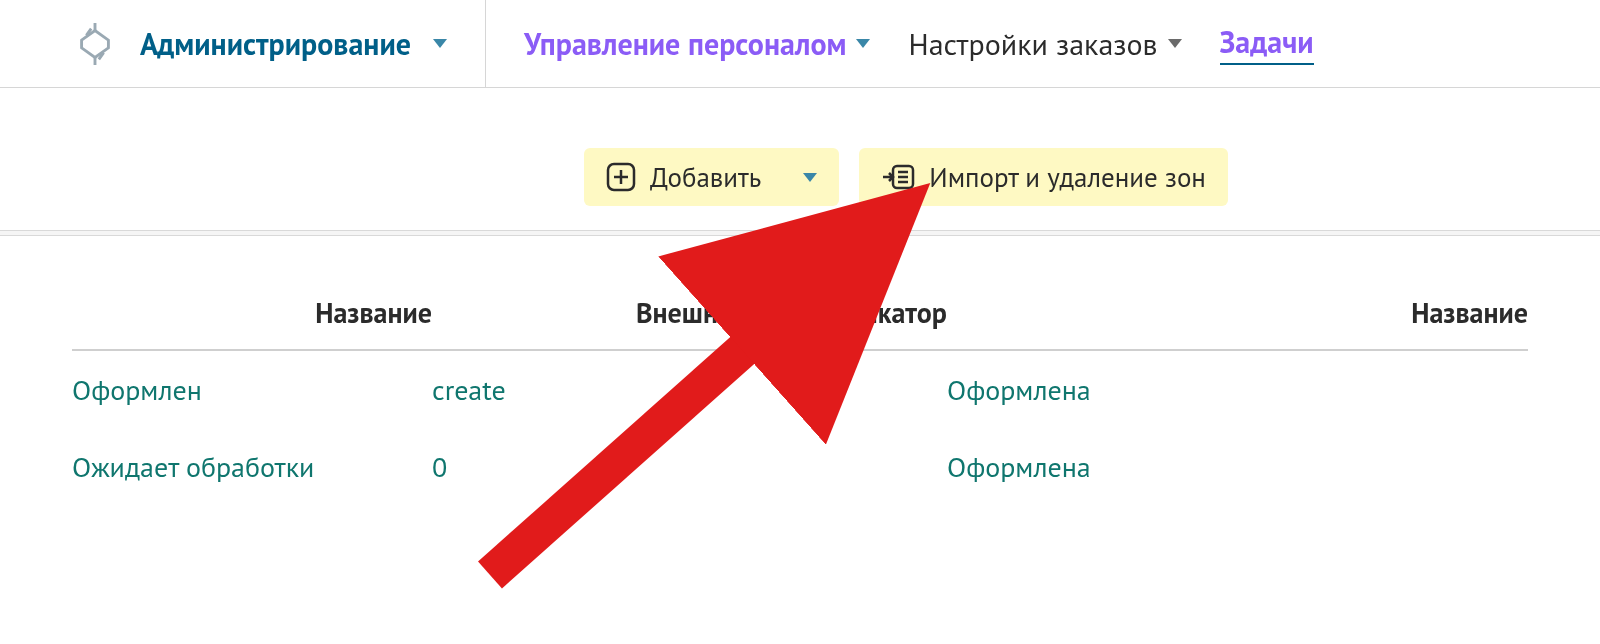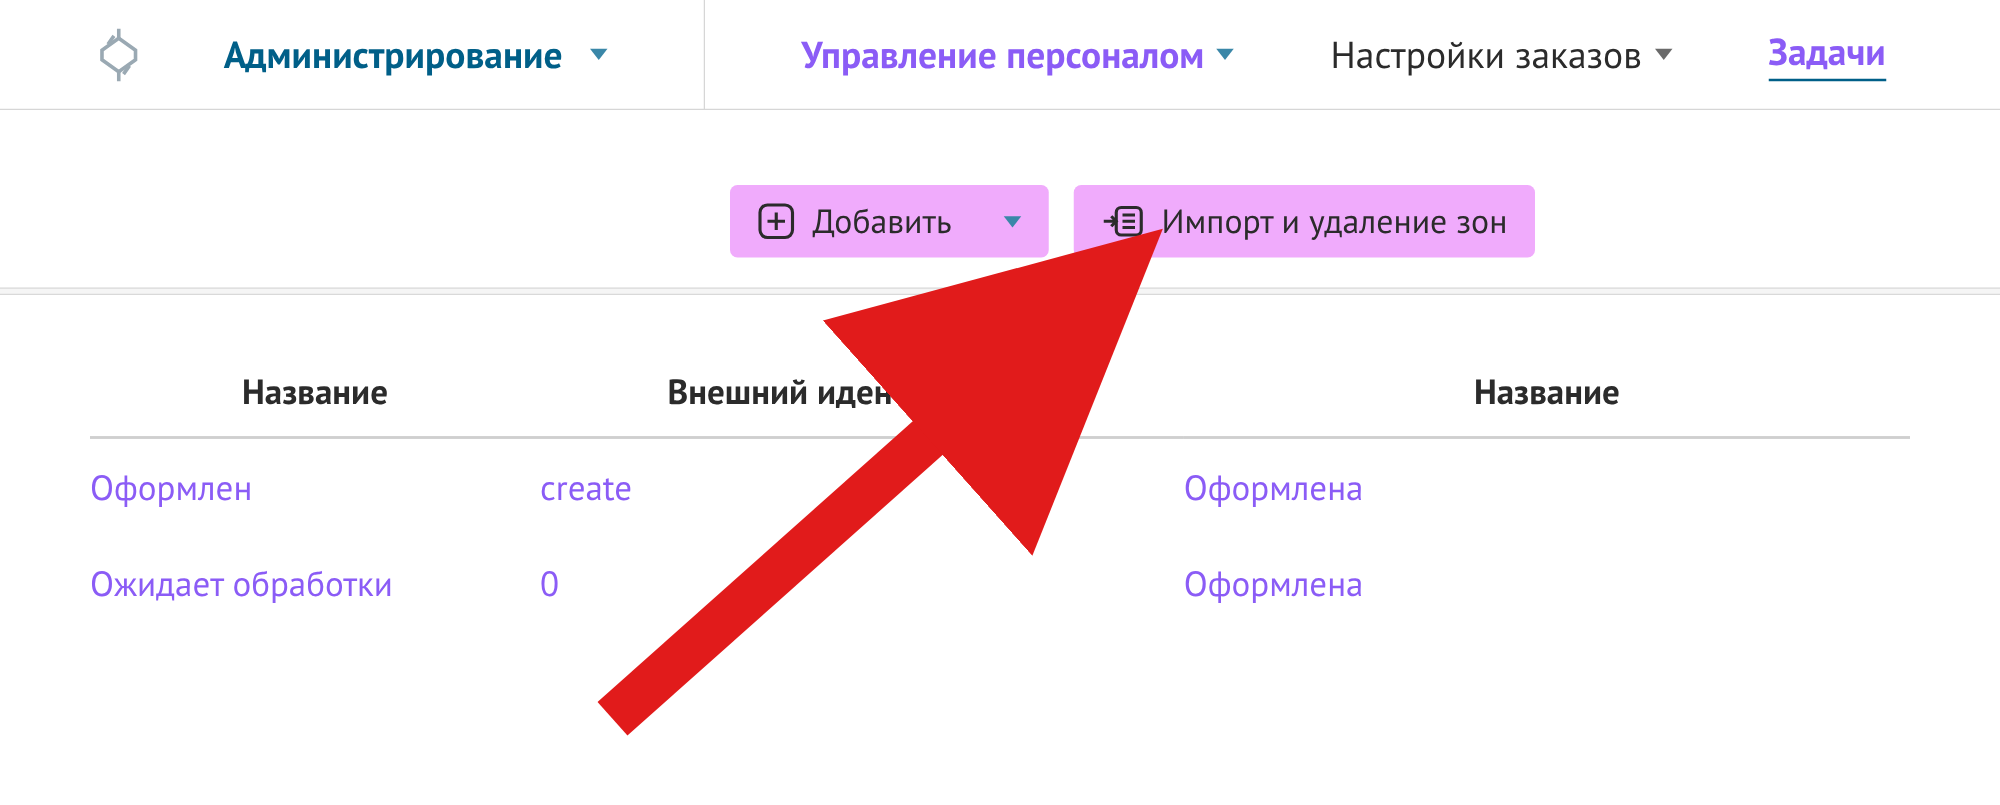--- a/index.html
+++ b/index.html
@@ -8,21 +8,20 @@
 
   
   .topnav {
     display: flex;
     align-items: center;
     height: 88px;
     border-bottom: 1px solid #d6d6d6;
     padding-left: 72px;
     font-size: 30px;
     font-weight: 600;
-    gap: 39px;
   }
   .logo {
     width: 46px; height: 46px;
     margin-right: 22px;
     display: flex; align-items: center; justify-content: center;
   }
   .logo svg { width: 46px; height: 46px; }
 
   .nav-admin { color: #005f88; font-weight: 700; display: flex; align-items: center; cursor: pointer; }
   .nav-admin .chev { margin-left: 22px; }
@@ -66,21 +65,21 @@
 
   
   .actions {
     display: flex;
     padding-left: 584px;
     padding-top: 30px;
     font-size: 27px;
   }
   .btn {
     display: flex; align-items: center;
-    background: #f0abfc;
+    background: #fef9c3;
     border-radius: 6px;
     height: 58px;
     padding: 0 22px;
     cursor: pointer;
     color: #2b2b2b;
   }
   .btn-add { margin-right: 20px; }
   .btn .icon { margin-right: 14px; display: flex; }
   .btn .chev { margin-left: 42px; }
 
@@ -96,29 +95,29 @@
   
   .tablewrap {
     padding: 58px 72px 0 72px;
     font-size: 28px;
   }
   table { width: 100%; border-collapse: collapse; table-layout: fixed; }
   col.c1 { width: 360px; }
   col.c2 { width: 515px; }
   col.c3 { width: auto; }
   th {
-    text-align: center;
+    text-align: right;
     font-weight: 700;
     padding: 0 0 18px 0;
     border-bottom: 2px solid #cfcfcf;
     color: #2b2b2b;
   }
   td {
     padding: 20px 0;
-    color: #8b5cf6;
+    color: #0f766e;
     font-weight: 400;
   }
   tbody tr { cursor: pointer; }
 
   
   .arrow-overlay {
     position: absolute;
     left: 0; top: 0;
     pointer-events: none;
   }

